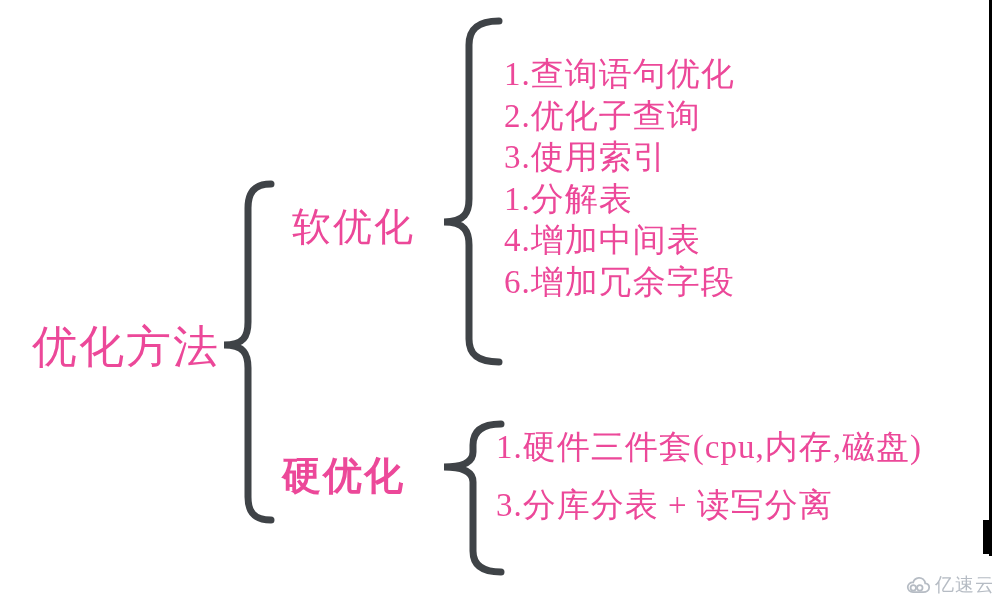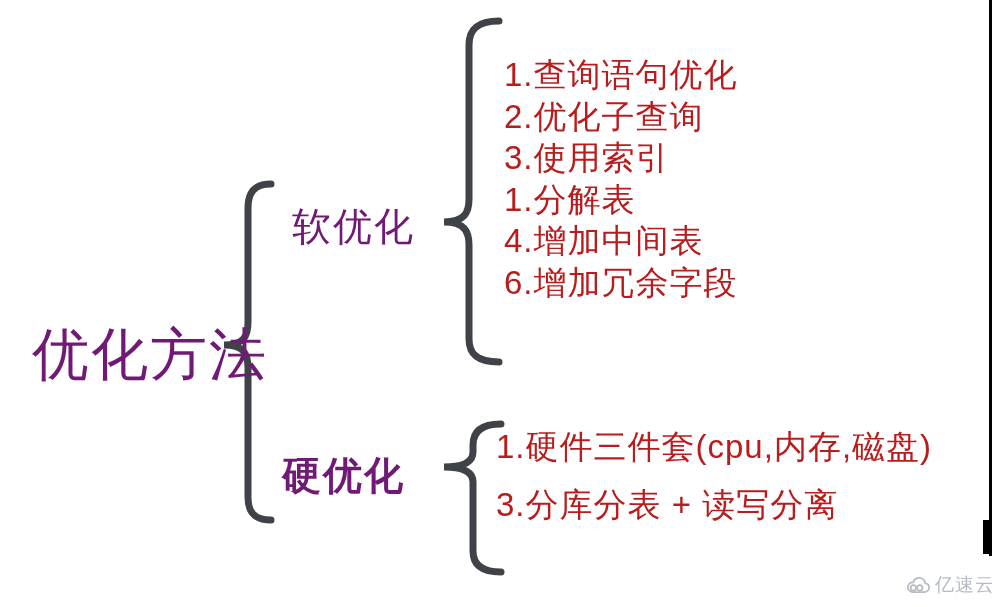--- a/index.html
+++ b/index.html
@@ -10,29 +10,29 @@
   #canvas {
     position: relative;
     width: 992px;
     height: 607px;
     background: #ffffff;
     overflow: hidden;
     font-family: "Liberation Sans", "DejaVu Sans", sans-serif;
   }
   .lbl {
     position: absolute;
-    color: #701a75;
+    color: #ec4899;
     font-weight: 300;
     white-space: nowrap;
     letter-spacing: 2px;
   }
   #root-label {
     left: 32px;
     top: 317px;
-    font-size: 57px;
+    font-size: 45px;
   }
   #soft-label {
     left: 292px;
     top: 200px;
     font-size: 39px;
   }
   #hard-label {
     left: 282px;
     top: 449px;
     font-size: 39px;
@@ -46,24 +46,25 @@
     height: 607px;
   }
   .braces-svg path {
     fill: none;
     stroke: #3f4347;
     stroke-width: 7;
     stroke-linecap: round;
   }
   .item-list {
     position: absolute;
-    color: #b91c1c;
+    color: #ec4899;
     font-weight: 300;
     letter-spacing: 1px;
     white-space: nowrap;
+    font-family: Liberation Serif, serif;
   }
   #soft-list {
     left: 504px;
     top: 54px;
     font-size: 33px;
     line-height: 41.6px;
   }
   #hard-list {
     left: 496px;
     top: 418px;

